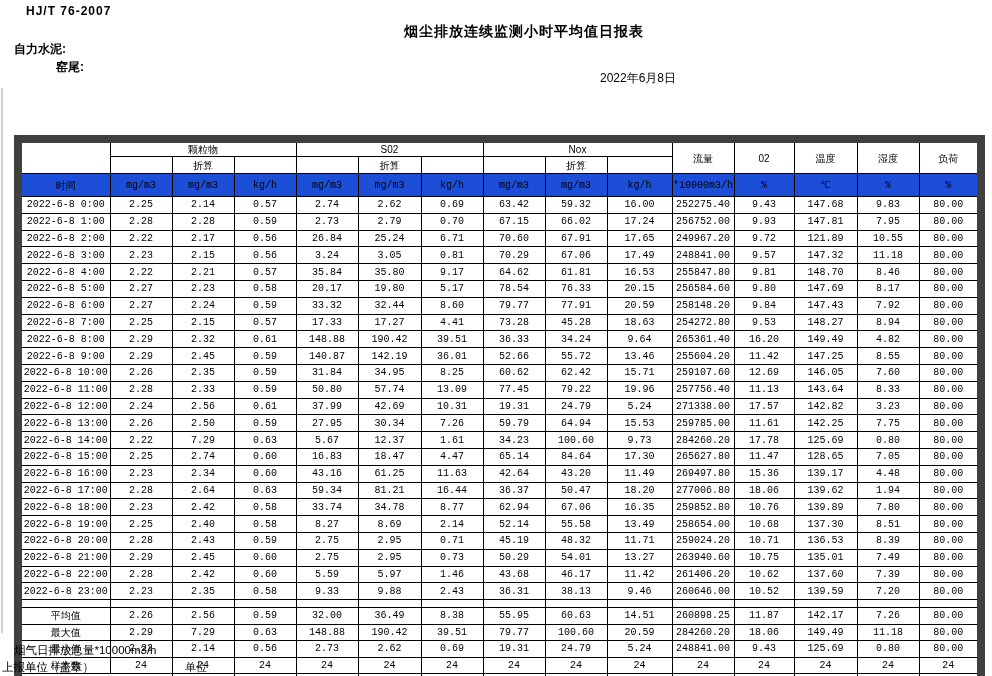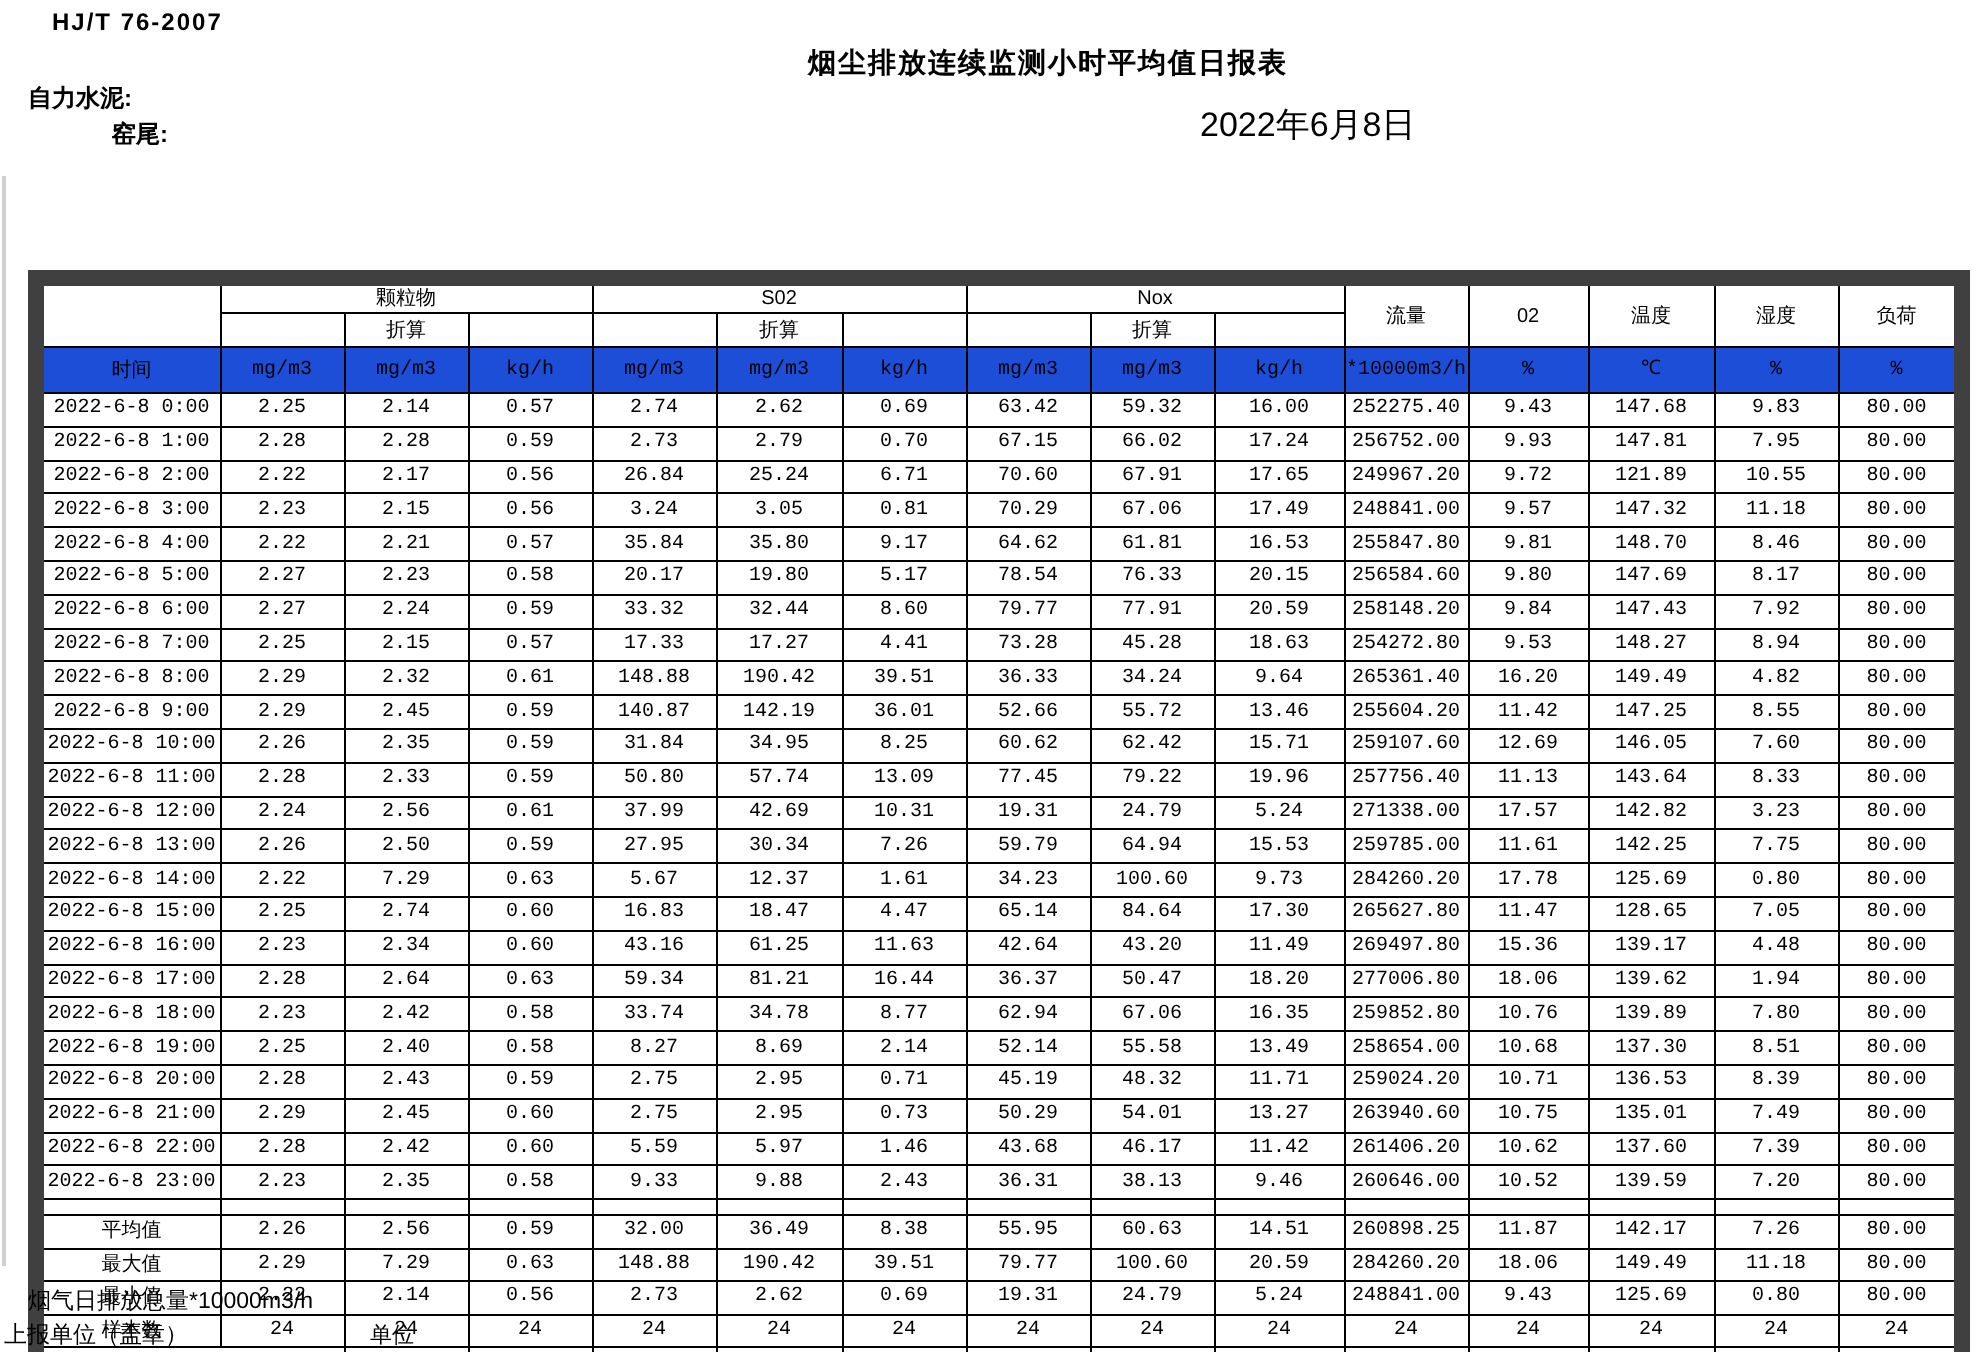--- a/index.html
+++ b/index.html
@@ -6,21 +6,21 @@
   body{
     width:992px;height:676px;position:relative;overflow:hidden;
     background:#ffffff;color:#000;
     font-family:"Liberation Sans",sans-serif;
   }
   .abs{position:absolute;}
   #standard-code{left:10px;top:4px;font-size:12px;font-weight:bold;letter-spacing:1px;padding-left:16px;}
   #report-title{left:0;top:23px;width:984px;text-align:center;font-size:14px;font-weight:bold;letter-spacing:1px;padding-left:32px;}
   #company-name{left:14px;top:41px;font-size:12px;font-weight:bold;}
   #kiln-label{left:14px;top:59px;font-size:12px;font-weight:bold;margin-left:42px;}
-  #report-date{left:600px;top:51px;font-size:17px;}
+  #report-date{left:600px;top:70px;font-size:12px;}
   #page-edge{left:1px;top:88px;width:2px;height:545px;background:#cfcfcf;}
 
   #report-table{
     position:absolute;left:14px;top:87px;
     border-collapse:collapse;table-layout:fixed;
     border:8px solid #404040;
     font-family:"Liberation Mono","DejaVu Sans Mono",monospace;
     margin-top:48px;
   }
   #report-table td{

